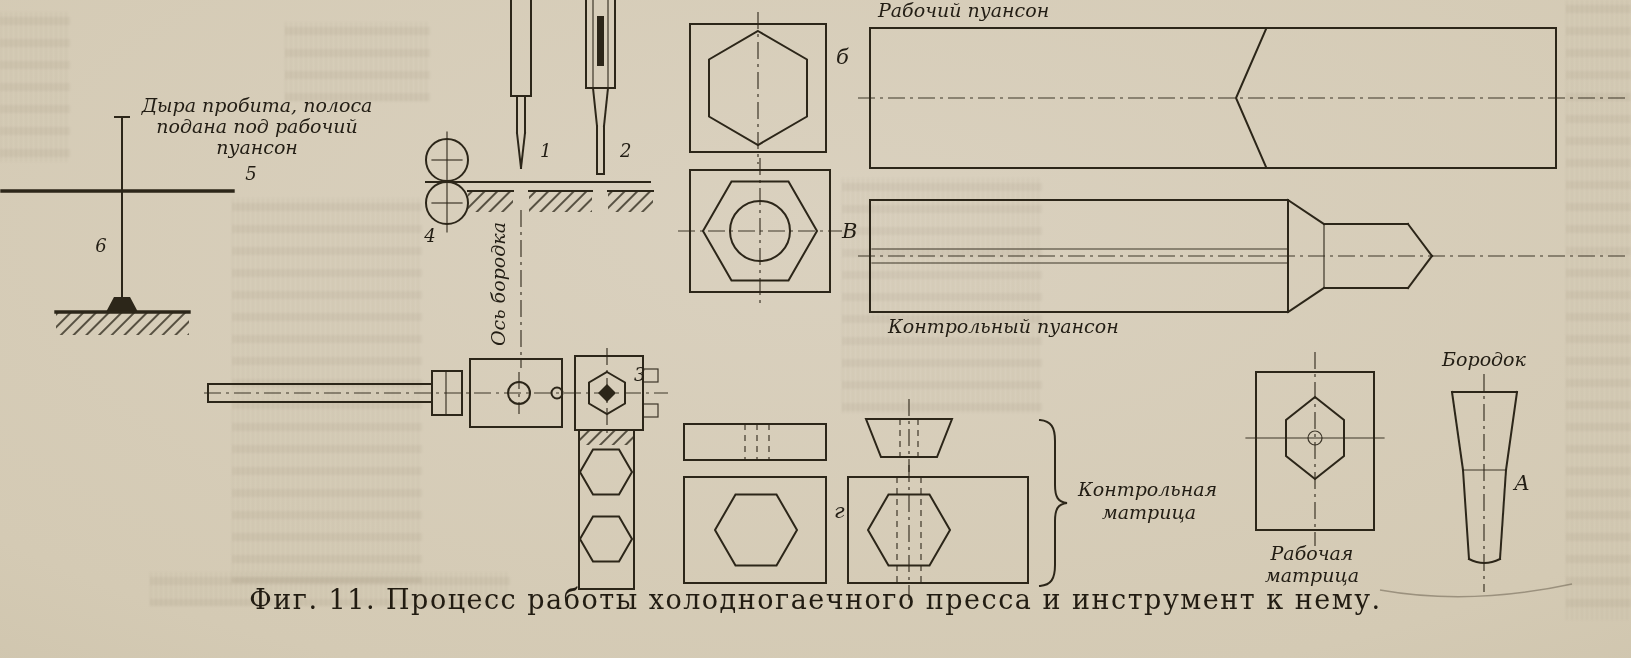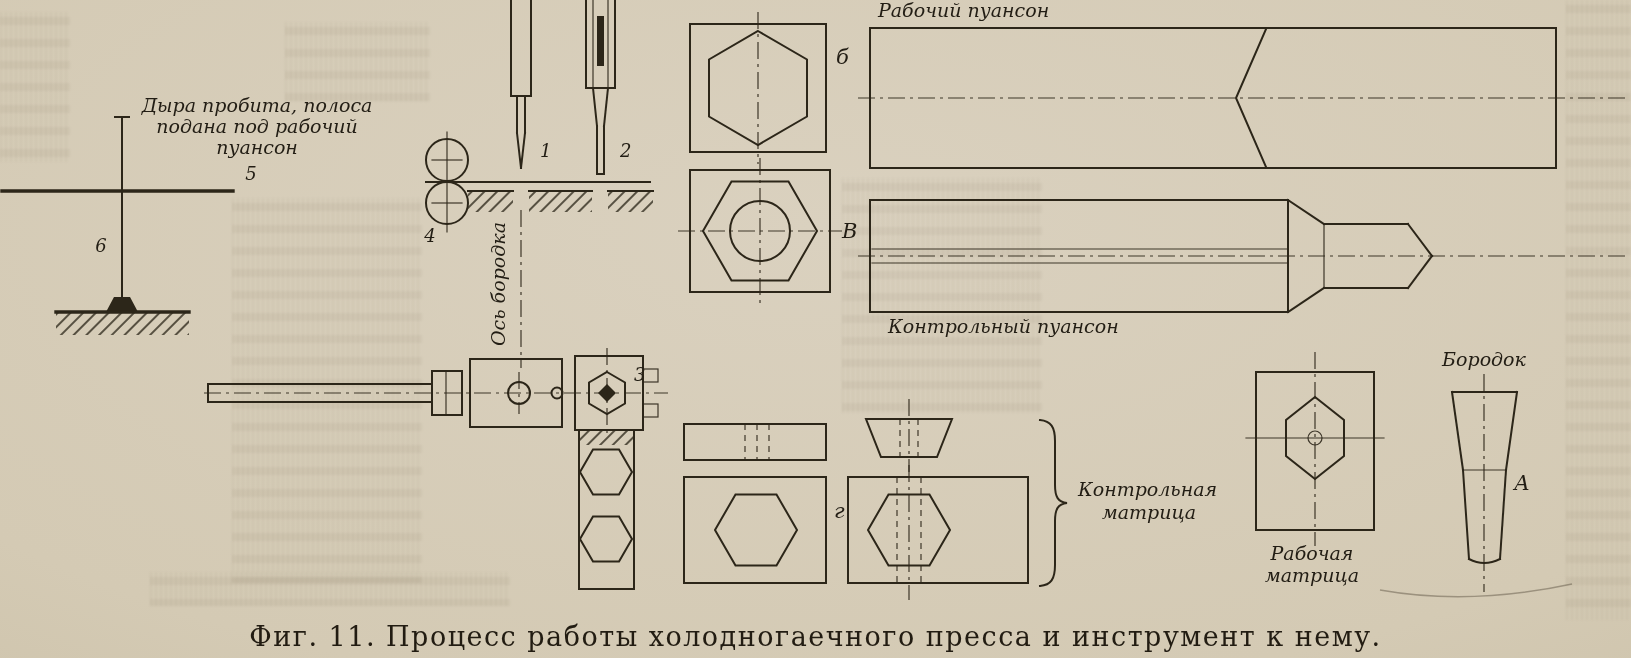--- a/index.html
+++ b/index.html
@@ -23,21 +23,21 @@
   .w1{stroke-width:1.2;opacity:.9}
   .w3{stroke-width:3.4}
   .cl{stroke:#2c2619;fill:none;stroke-width:1.2;stroke-dasharray:17 5 3 5;opacity:.9}
   .dash{stroke:#2c2619;fill:none;stroke-width:1.2;stroke-dasharray:6 5;opacity:.9}
   .fillink{fill:#2c2619;stroke:none}
   text{fill:#221d14}
   .lbl{font:italic 19px "DejaVu Serif",serif}
   .num{font:italic 18px "DejaVu Serif",serif}
   .big{font:italic 21px "DejaVu Serif",serif}
   .caption{
-    position:absolute;left:0;right:0;top:621px;text-align:center;
+    position:absolute;left:0;right:0;top:584px;text-align:center;
     font-size:27px;letter-spacing:1.5px;color:#221c12;
     font-family:"DejaVu Serif", serif;
   }
 </style>
 </head>
 <body>
 
 <div class="stage">
 
   <div class="ghost" style="left:0;top:12px;width:70px;height:150px"></div>

